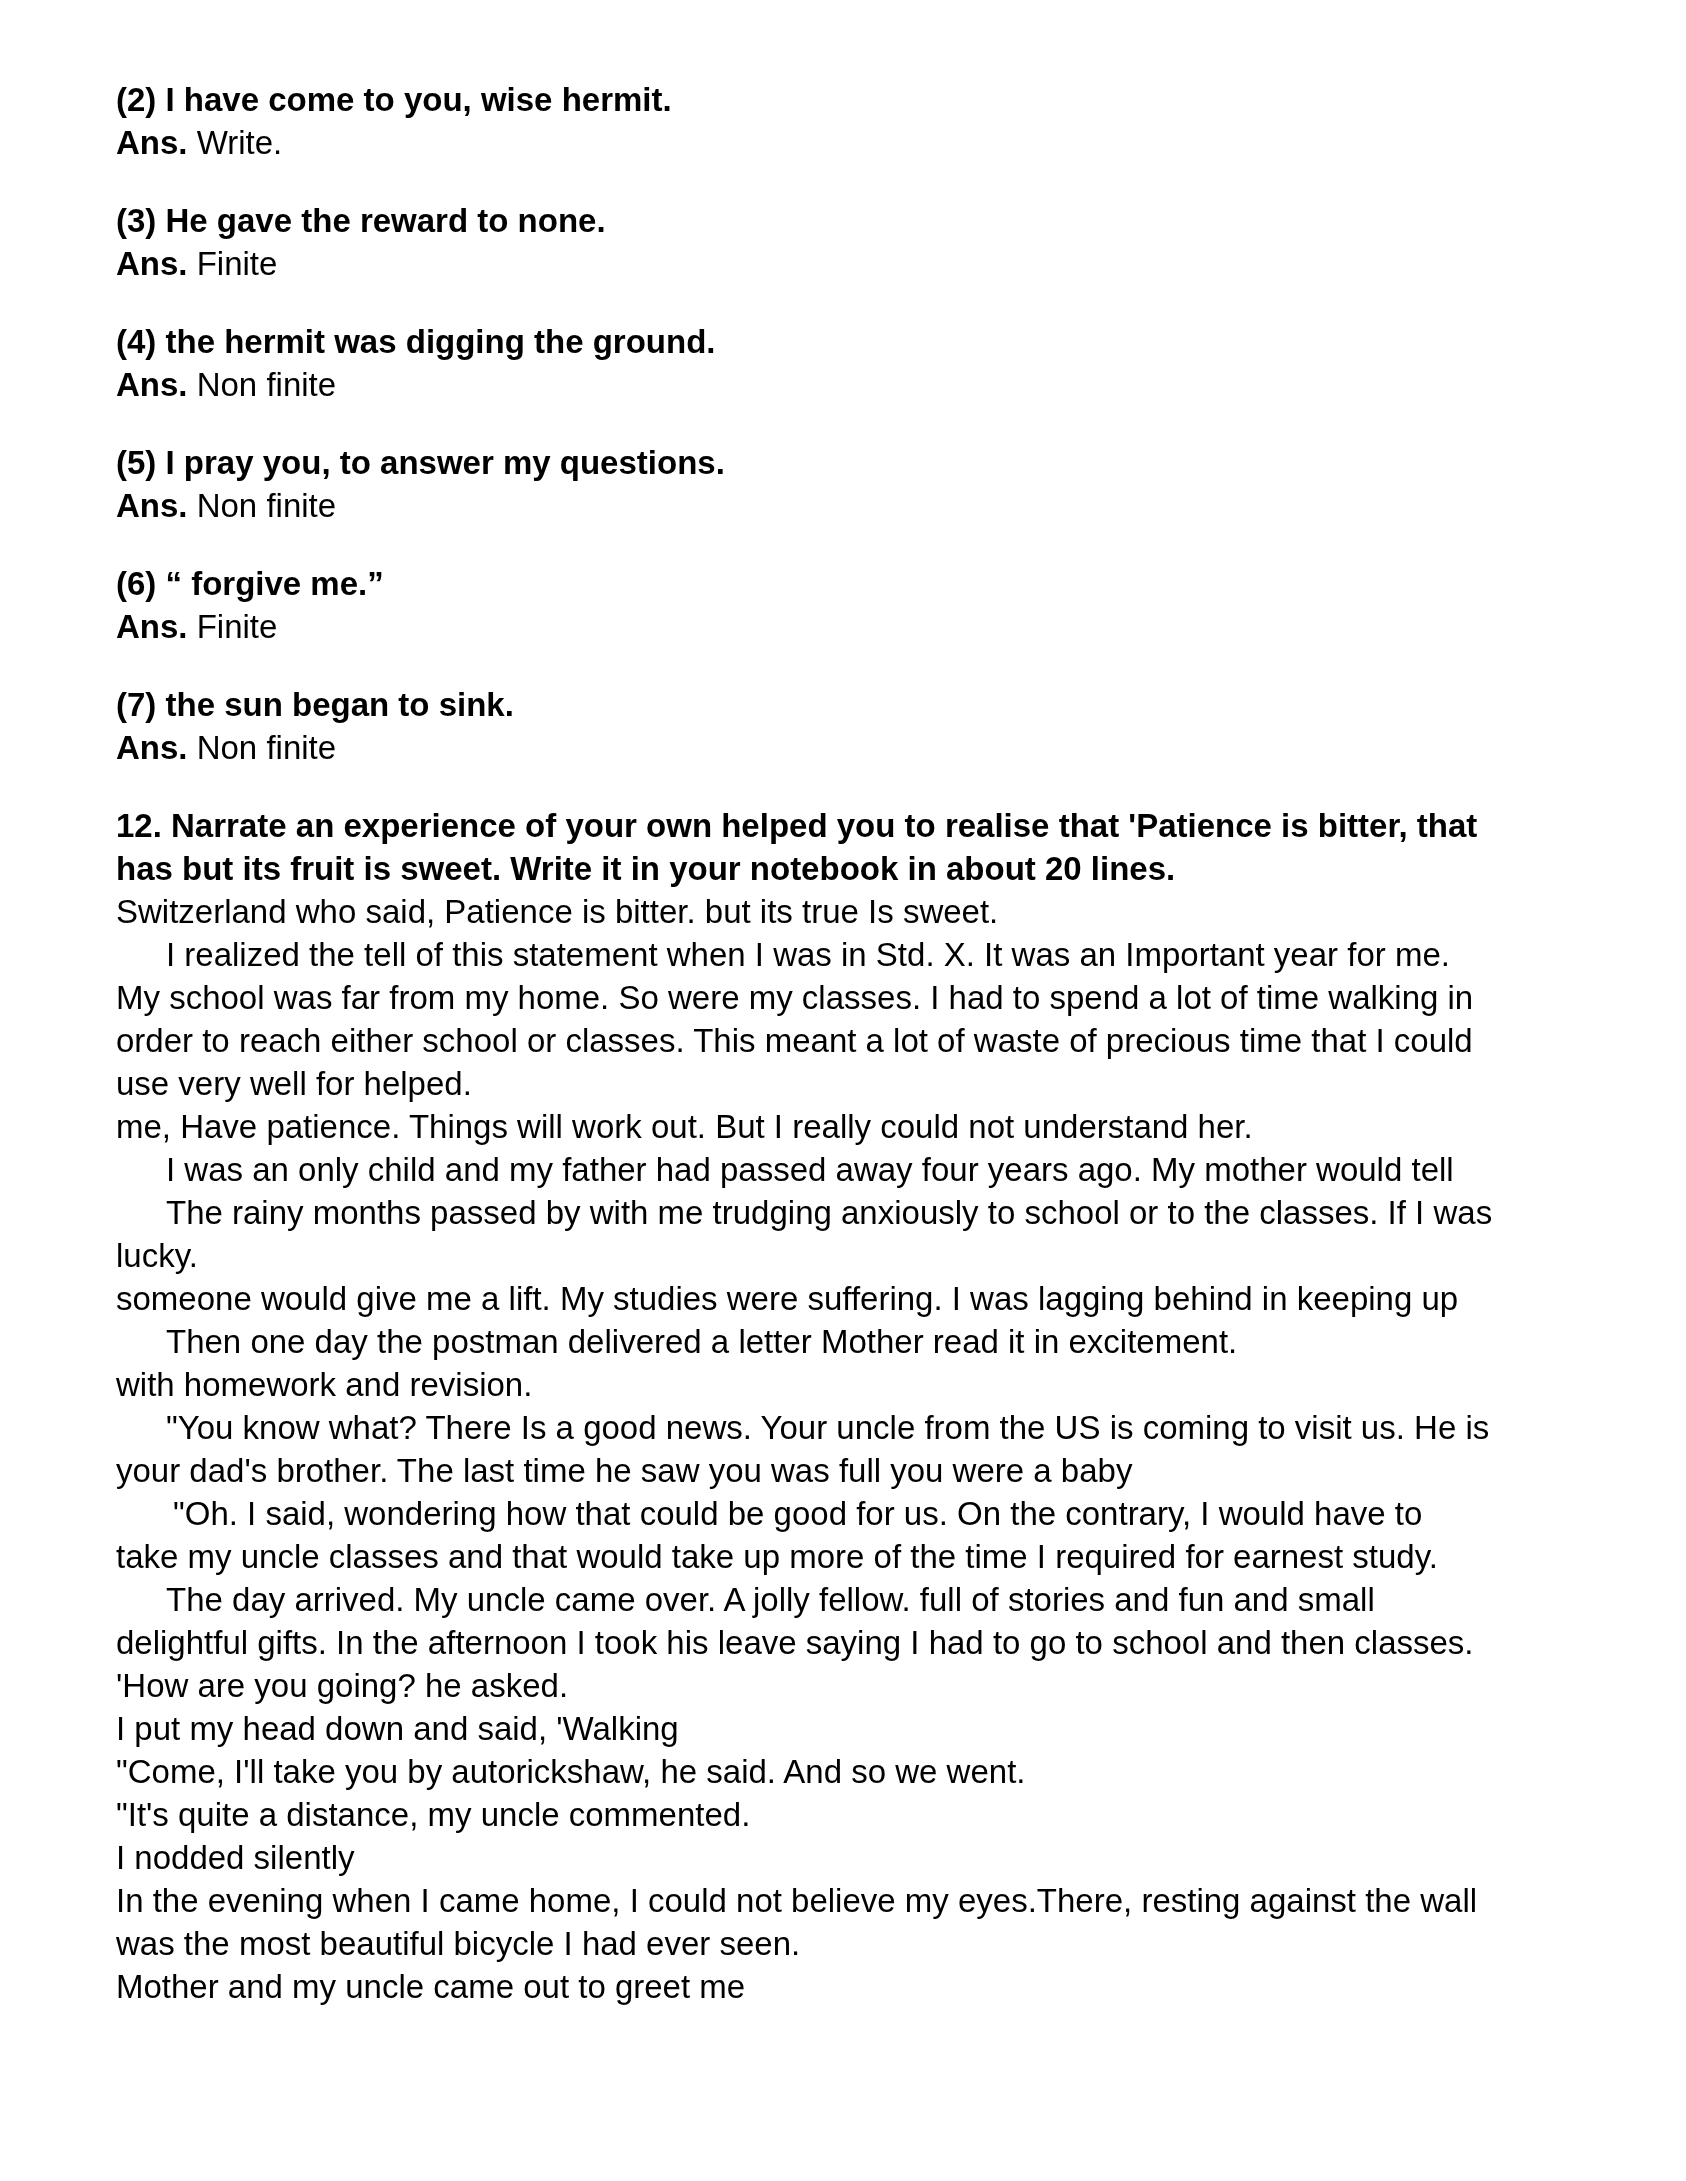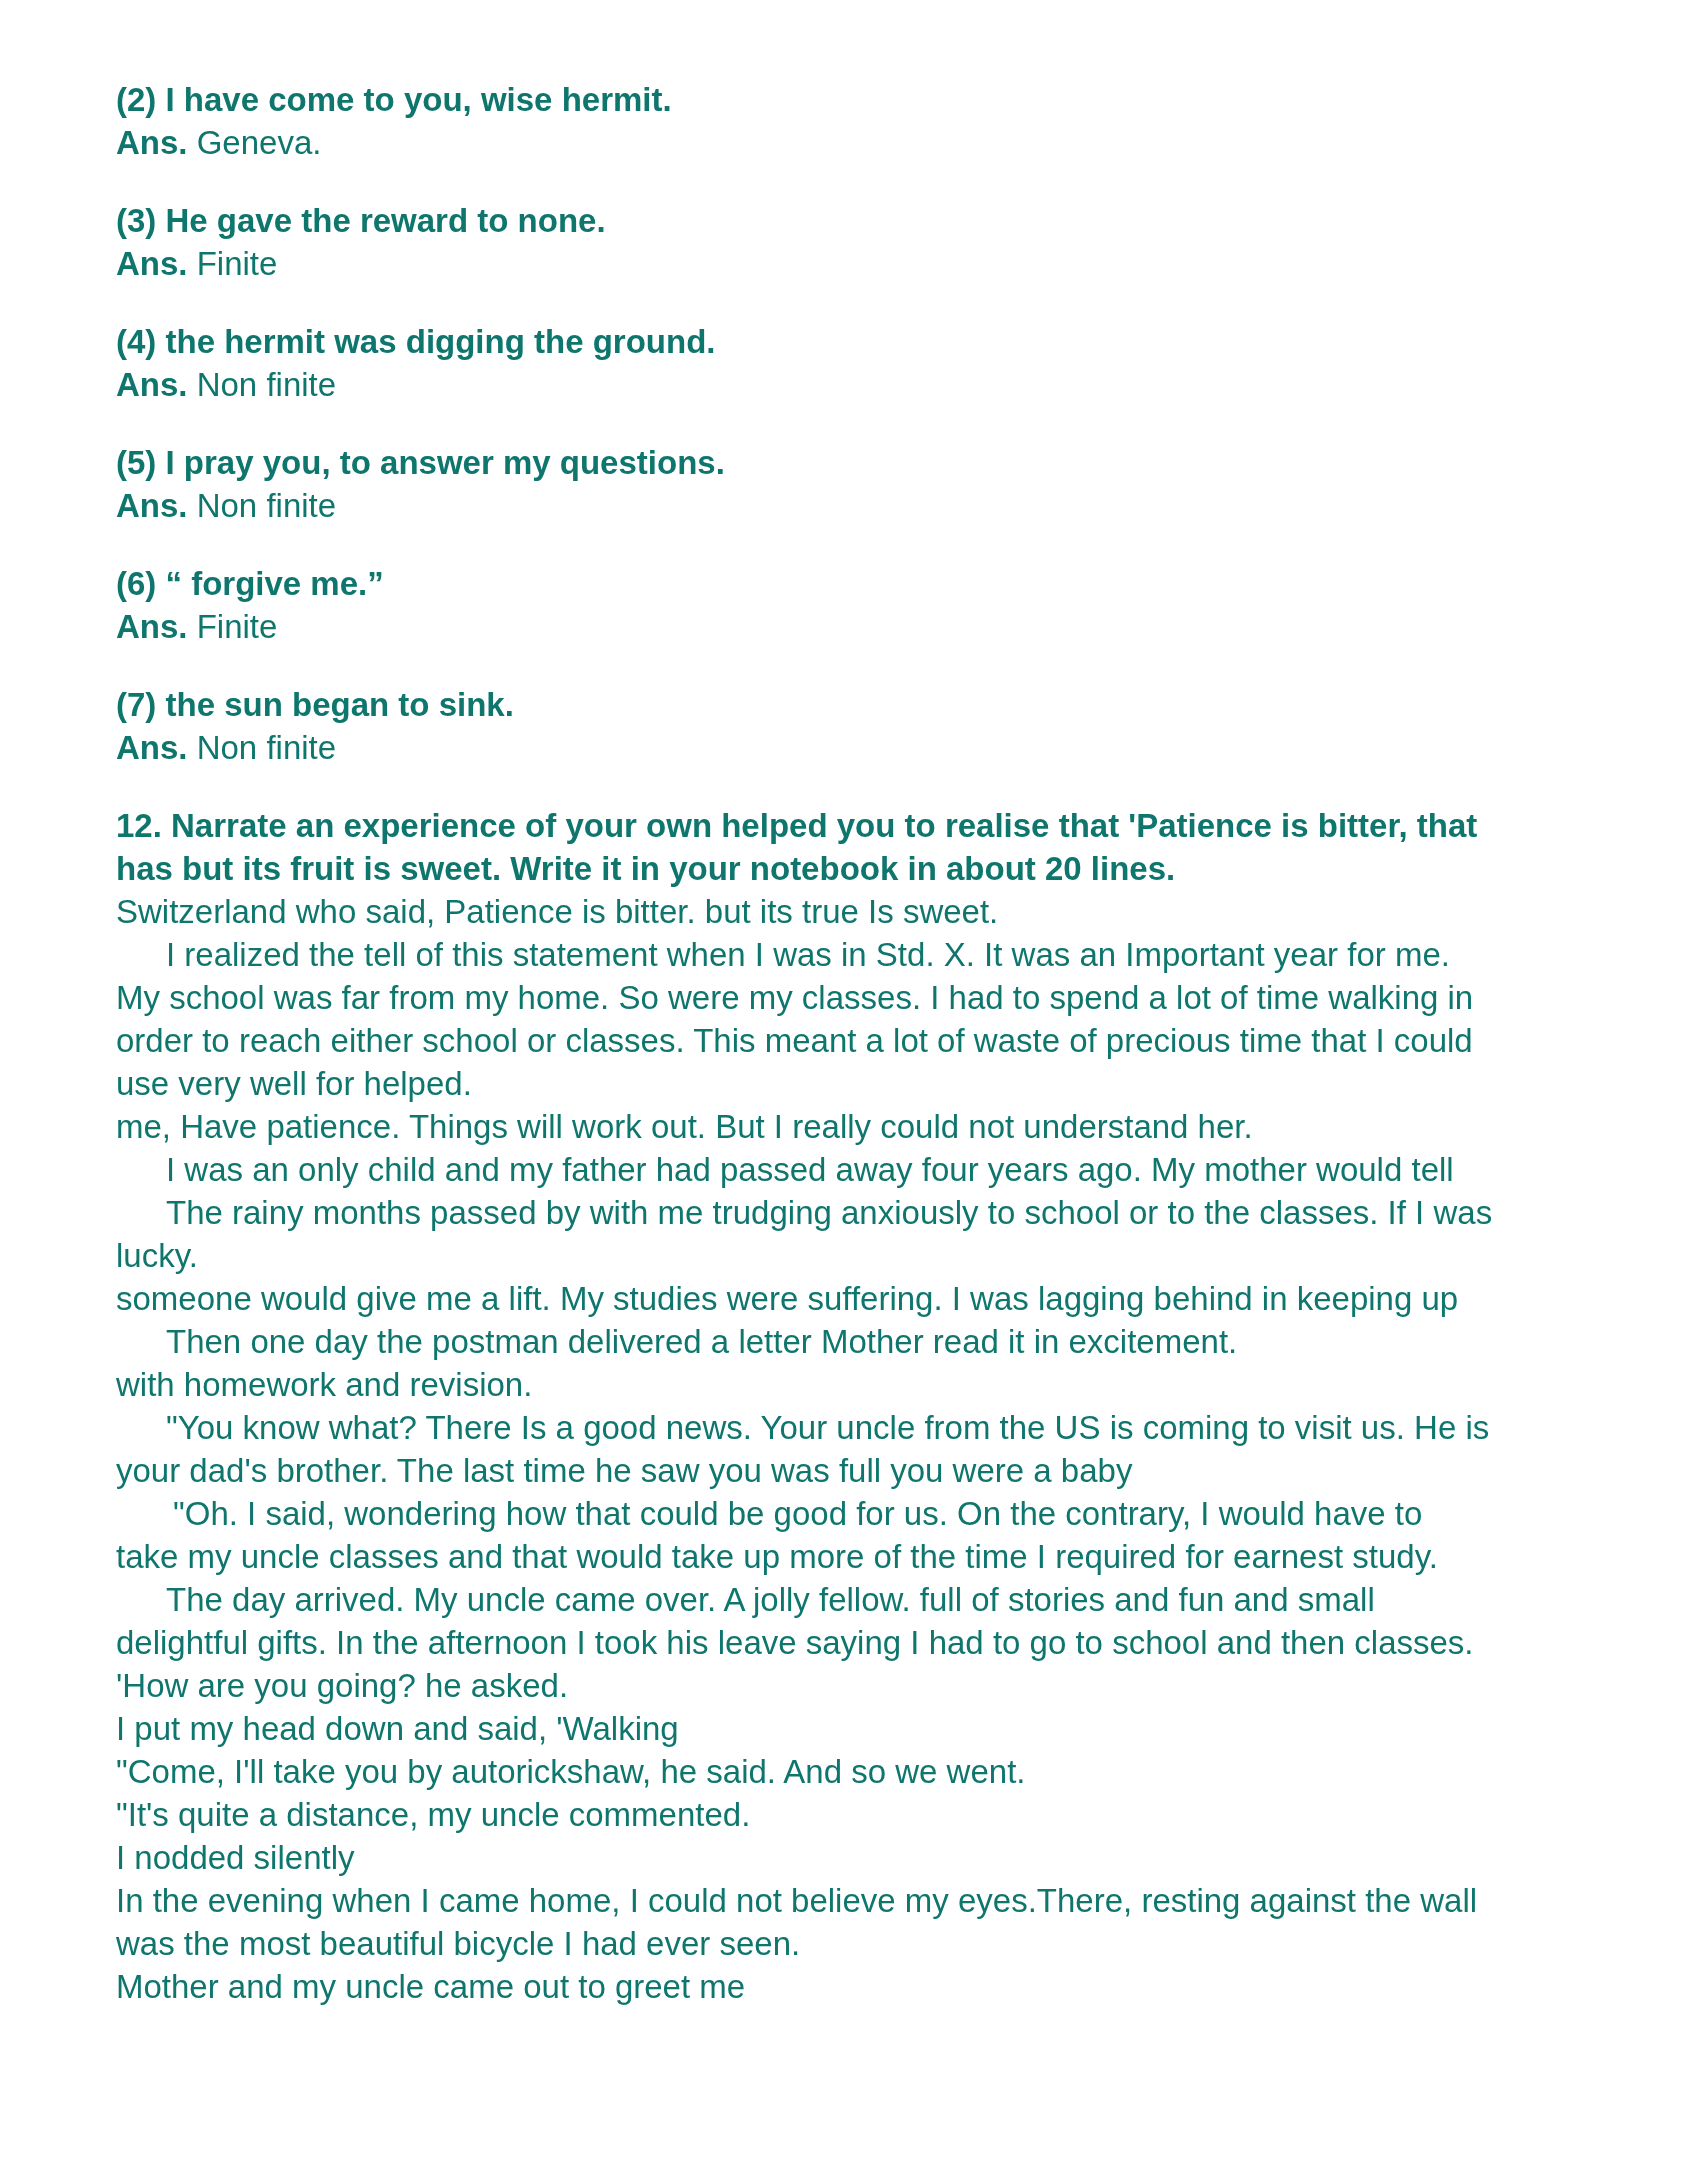--- a/index.html
+++ b/index.html
@@ -14,21 +14,21 @@
     position: relative;
   }
   .page {
     position: absolute;
     left: 116px;
     top: 78px;
     width: 1465px;
     font-family: "Liberation Sans", sans-serif;
     font-size: 33px;
     line-height: 43px;
-    color: #0f766e;
+    color: #000000;
   }
   .line {
     display: block;
     white-space: nowrap;
     height: 43px;
   }
   .q {
     font-weight: bold;
   }
   .ans-label {
@@ -44,21 +44,21 @@
     padding-left: 57px;
   }
 </style>
 </head>
 <body>
 
 <div class="page">
 
   <div class="group">
     <span class="line q">(2) I have come to you, wise hermit.</span>
-    <span class="line"><span class="ans-label">Ans.</span> <span>Geneva.</span></span>
+    <span class="line"><span class="ans-label">Ans.</span> <span>Write.</span></span>
   </div>
 
   <div class="group">
     <span class="line q">(3) He gave the reward to none.</span>
     <span class="line"><span class="ans-label">Ans.</span> <span>Finite</span></span>
   </div>
 
   <div class="group">
     <span class="line q">(4) the hermit was digging the ground.</span>
     <span class="line"><span class="ans-label">Ans.</span> <span>Non finite</span></span>

